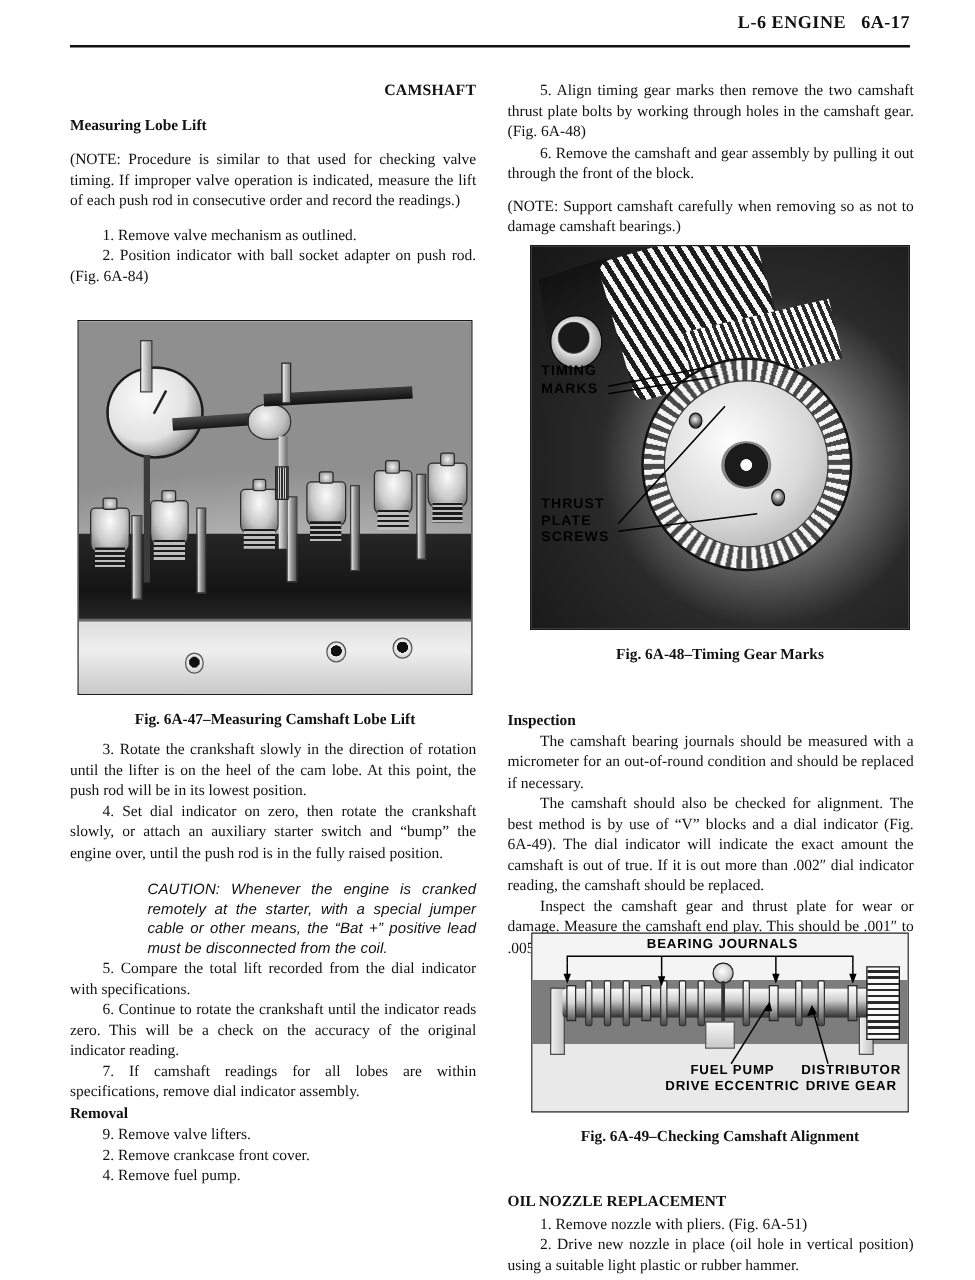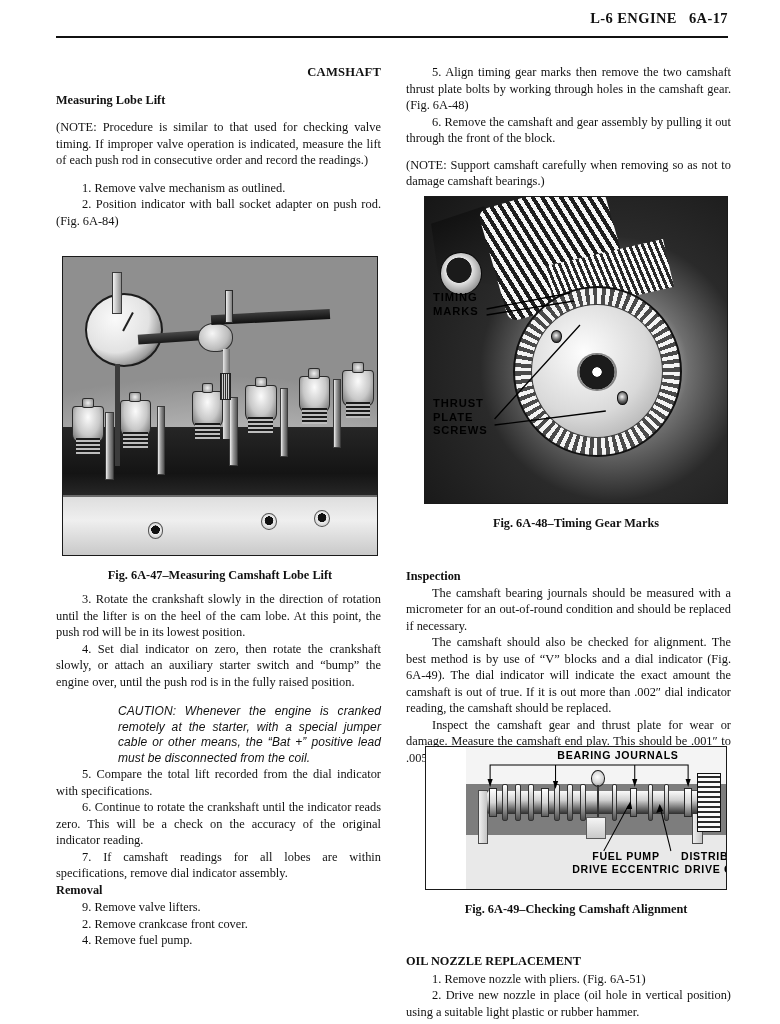--- a/index.html
+++ b/index.html
@@ -238,21 +238,20 @@
     font-family:"Liberation Sans", sans-serif;
     font-weight:bold;font-size:11.2px;line-height:1.22;
     color:#000;letter-spacing:.9px;
     background:transparent;white-space:pre-line;
   }
   .f48-svg{position:absolute;inset:0;width:100%;height:100%;}
 
   
   #fig49 .photo{
     background:linear-gradient(180deg,#f4f4f4 0 26%,#7d7d7d 26% 62%,#e9e9e9 62% 100%);
-    margin-left:40px;
   }
   .f49-cam{
     position:absolute;left:8%;top:31%;right:8%;height:16%;
     background:linear-gradient(180deg,#fbfbfb,#cfcfcf 40%,#6e6e6e 75%,#2e2e2e);
     border-radius:3px;
   }
   .f49-lobe{
     position:absolute;top:26%;width:2.1%;height:26%;
     background:linear-gradient(180deg,#ffffff,#bdbdbd 50%,#4a4a4a);
     border:1px solid #333;box-sizing:border-box;border-radius:2px;

